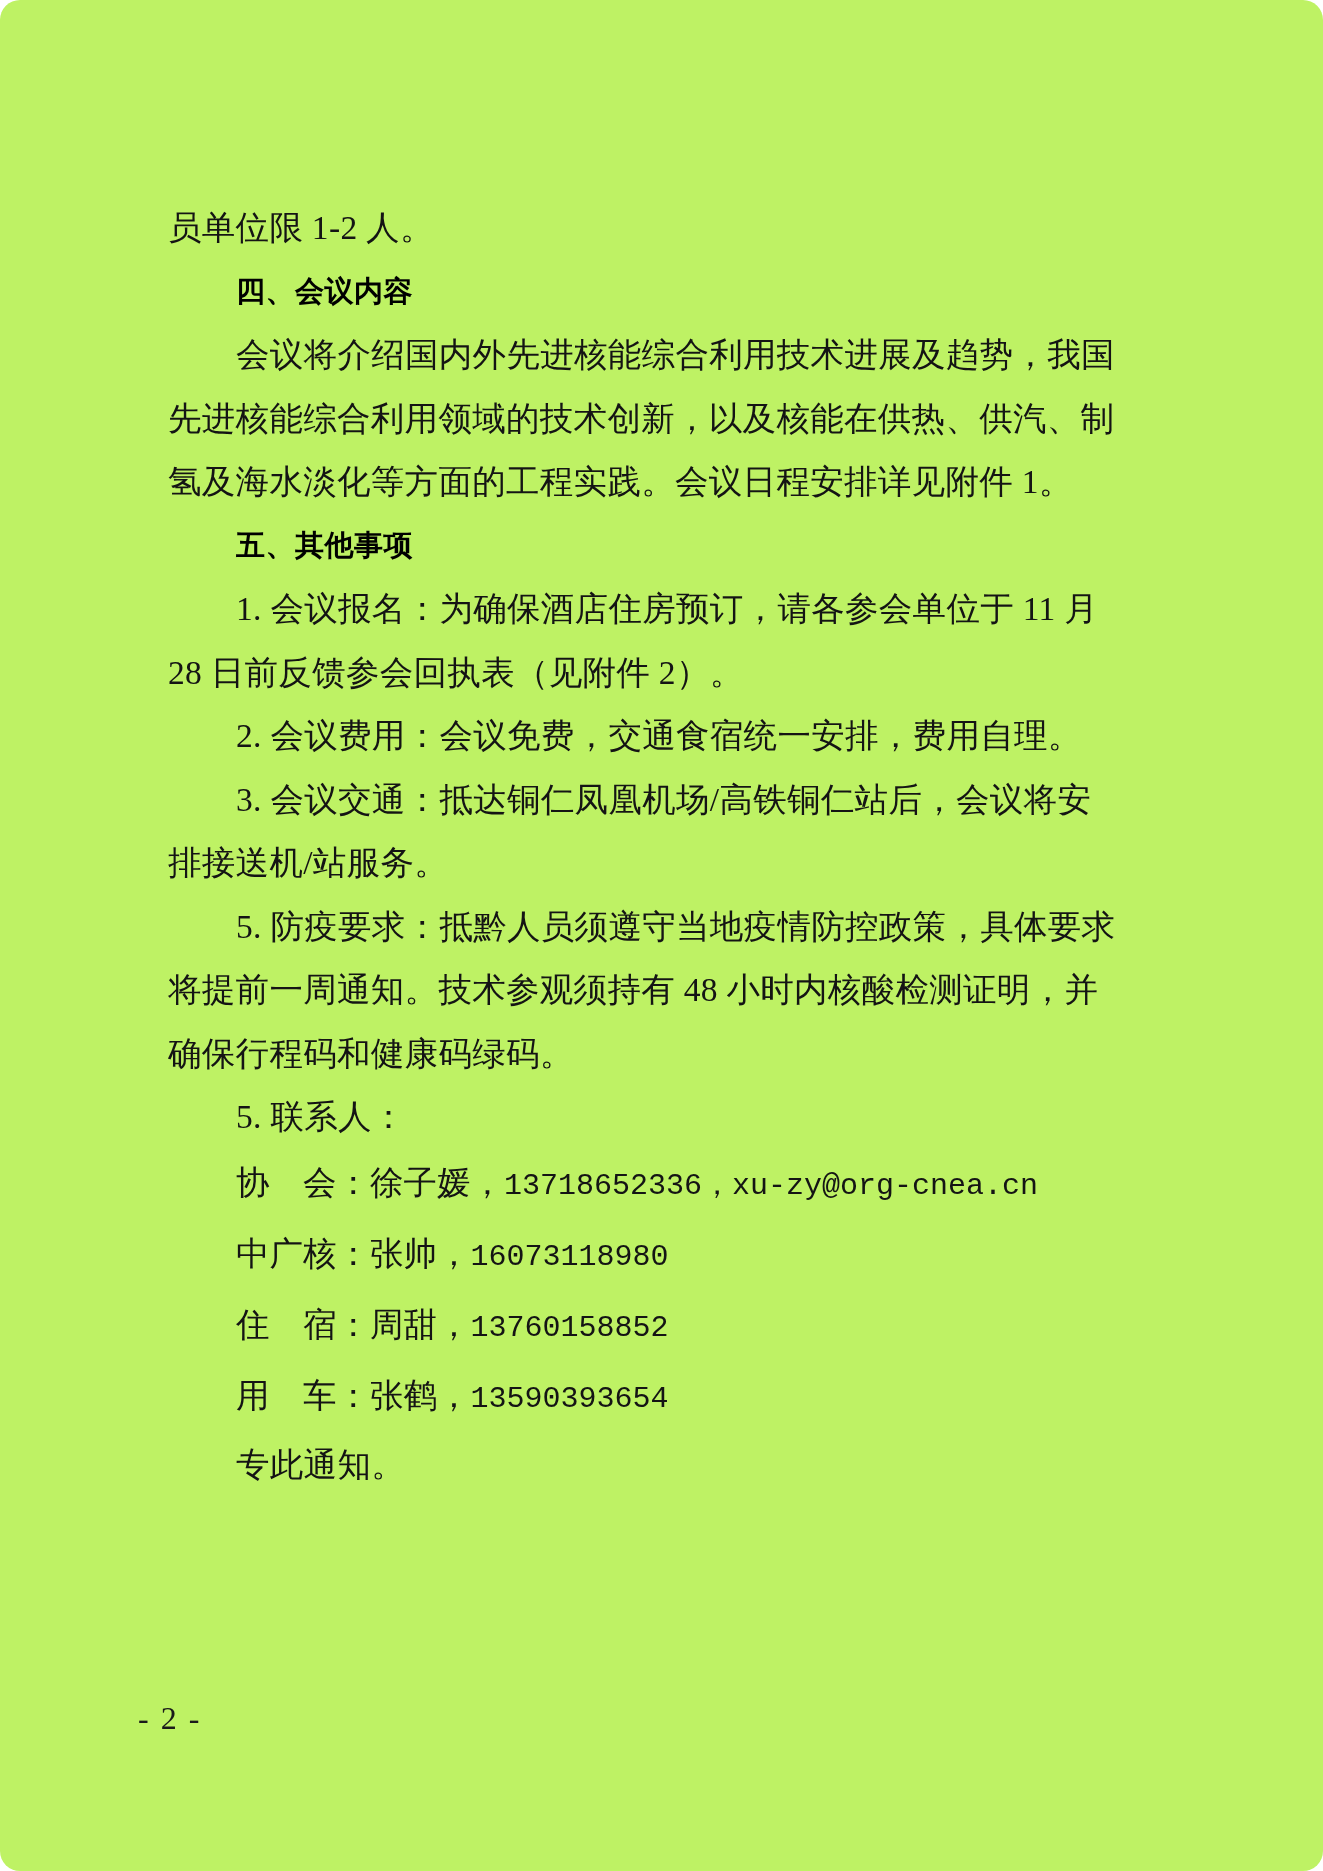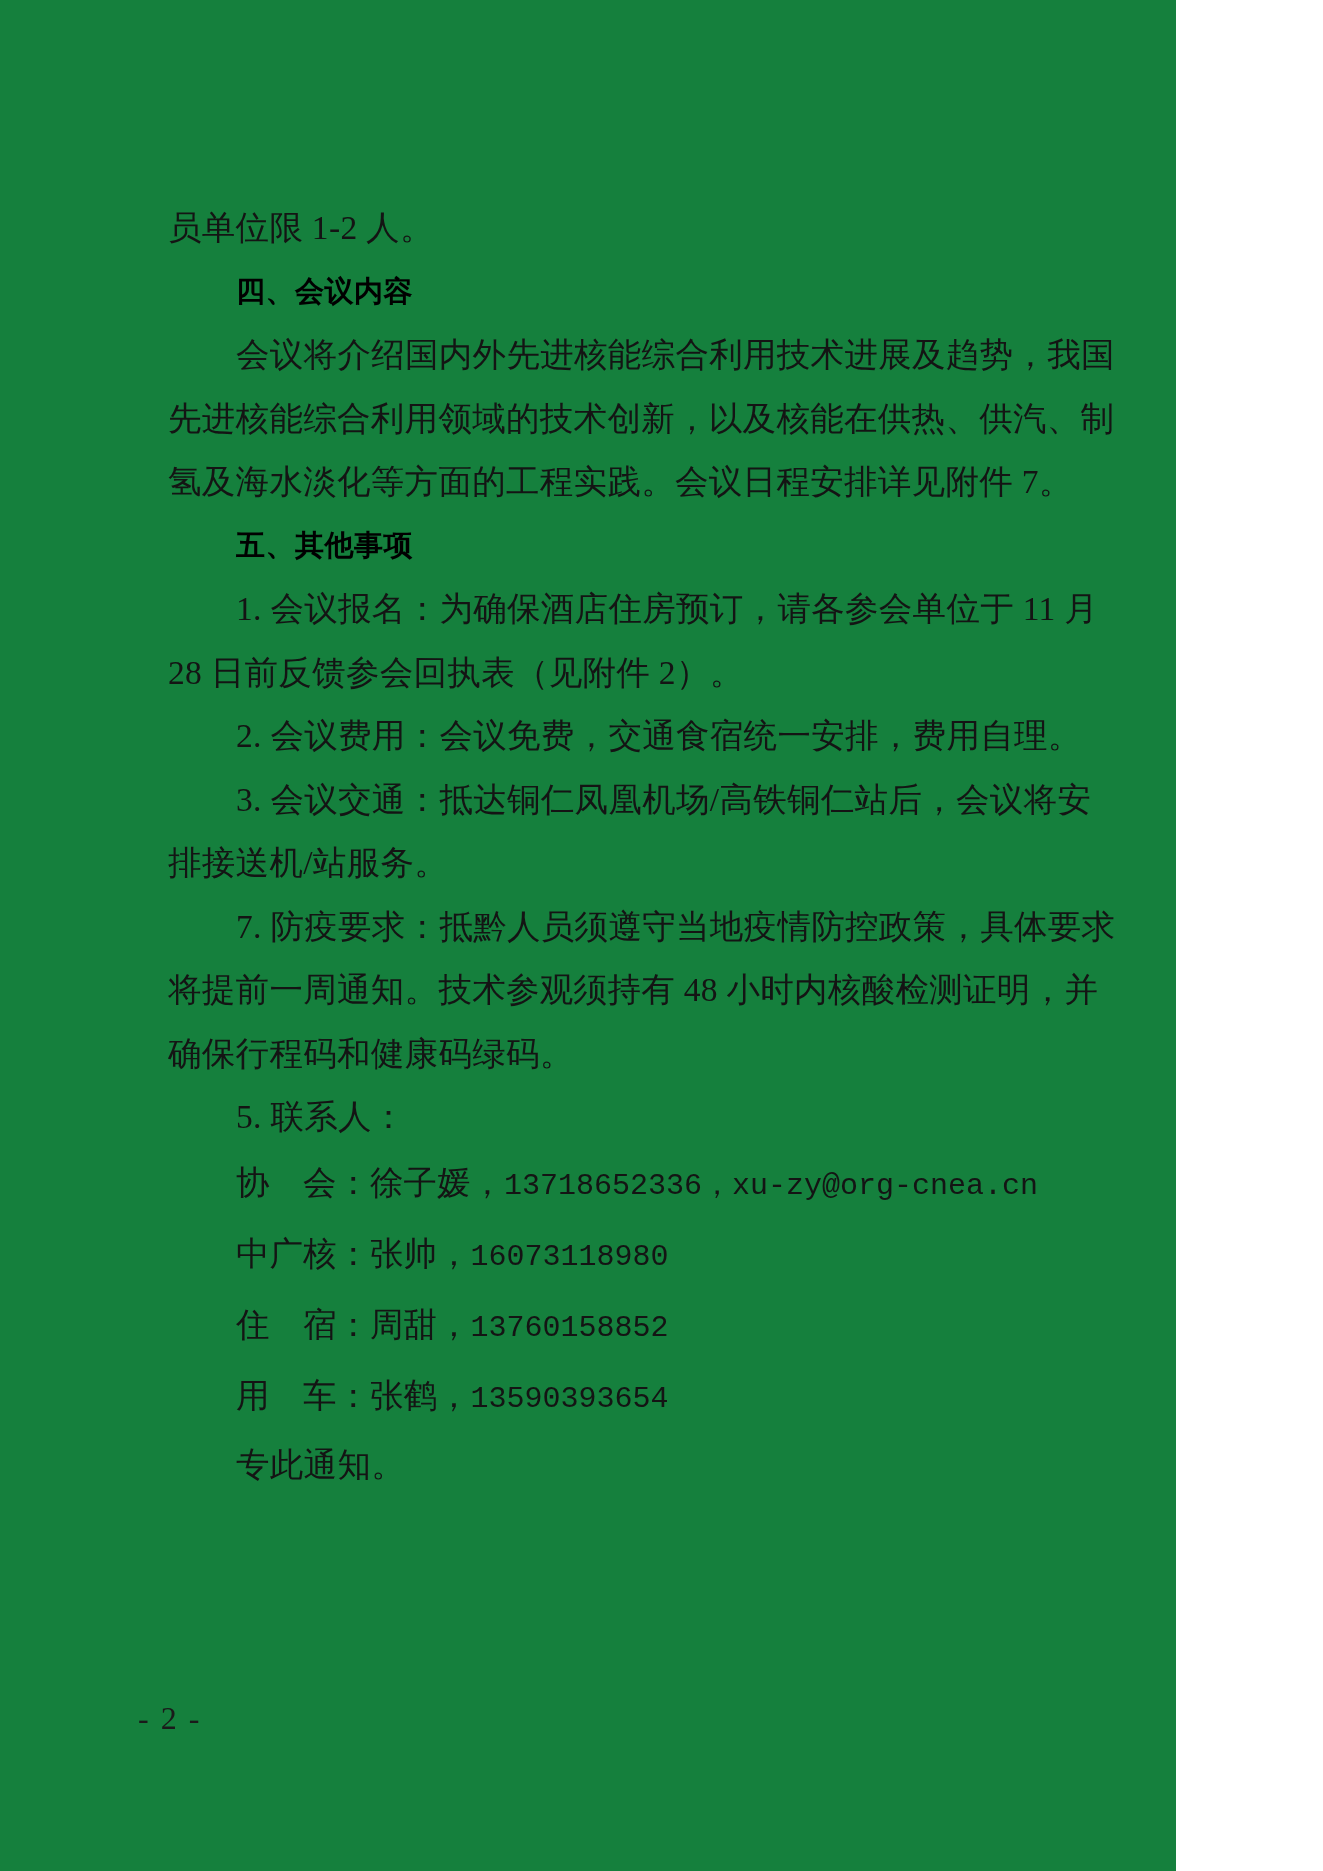--- a/index.html
+++ b/index.html
@@ -6,25 +6,26 @@
     margin: 0;
     padding: 0;
     background: #ffffff;
   }
   body {
     font-family: "Liberation Serif", "DejaVu Serif", serif;
     color: #1a1a1a;
   }
   .page {
     position: relative;
-    width: 1176px;
+    width: 1323px;
     height: 1871px;
-    background: #15803d;
+    background: #bef264;
     overflow: hidden;
     box-sizing: border-box;
+    border-radius: 20px;
   }
   .content {
     position: absolute;
     left: 168px;
     top: 196px;
     width: 990px;
   }
   
   .line {
     font-size: 33.5px;
@@ -78,33 +79,33 @@
 <div class="page">
 
   <div class="content">
 
     <div class="line">员单位限 1-2 人。</div>
 
     <div class="heading">四、会议内容</div>
 
     <div class="line indent2">会议将介绍国内外先进核能综合利用技术进展及趋势，我国</div>
     <div class="line">先进核能综合利用领域的技术创新，以及核能在供热、供汽、制</div>
-    <div class="line">氢及海水淡化等方面的工程实践。会议日程安排详见附件 7。</div>
+    <div class="line">氢及海水淡化等方面的工程实践。会议日程安排详见附件 1。</div>
 
     <div class="heading">五、其他事项</div>
 
     <div class="line indent2">1. 会议报名：为确保酒店住房预订，请各参会单位于 11 月</div>
     <div class="line">28 日前反馈参会回执表（见附件 2）。</div>
 
     <div class="line indent2">2. 会议费用：会议免费，交通食宿统一安排，费用自理。</div>
 
     <div class="line indent2">3. 会议交通：抵达铜仁凤凰机场/高铁铜仁站后，会议将安</div>
     <div class="line">排接送机/站服务。</div>
 
-    <div class="line indent2">7. 防疫要求：抵黔人员须遵守当地疫情防控政策，具体要求</div>
+    <div class="line indent2">5. 防疫要求：抵黔人员须遵守当地疫情防控政策，具体要求</div>
     <div class="line">将提前一周通知。技术参观须持有 48 小时内核酸检测证明，并</div>
     <div class="line">确保行程码和健康码绿码。</div>
 
     <div class="line indent2">5. 联系人：</div>
 
     <div class="contact-line"><span>协　会：</span><span>徐子媛，</span><span class="mono">13718652336，</span><span class="mono">xu-zy@org-cnea.cn</span></div>
 
     <div class="contact-line"><span>中广核：</span><span>张帅，</span><span class="mono">16073118980</span></div>
 
     <div class="contact-line"><span>住　宿：</span><span>周甜，</span><span class="mono">13760158852</span></div>

